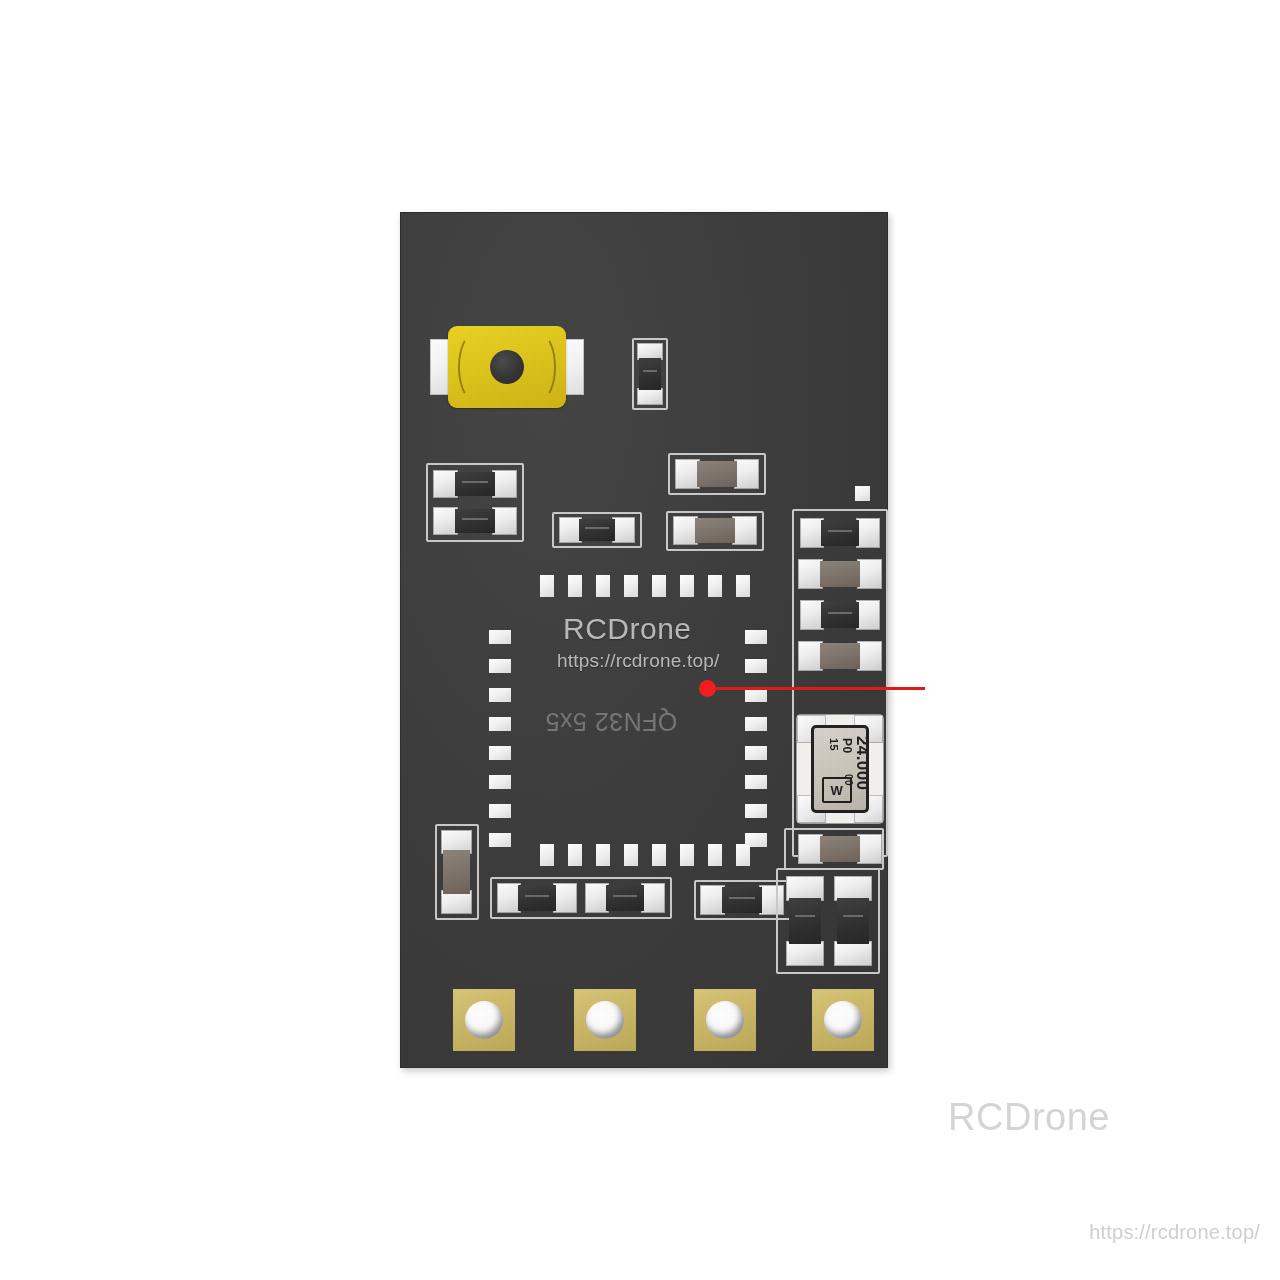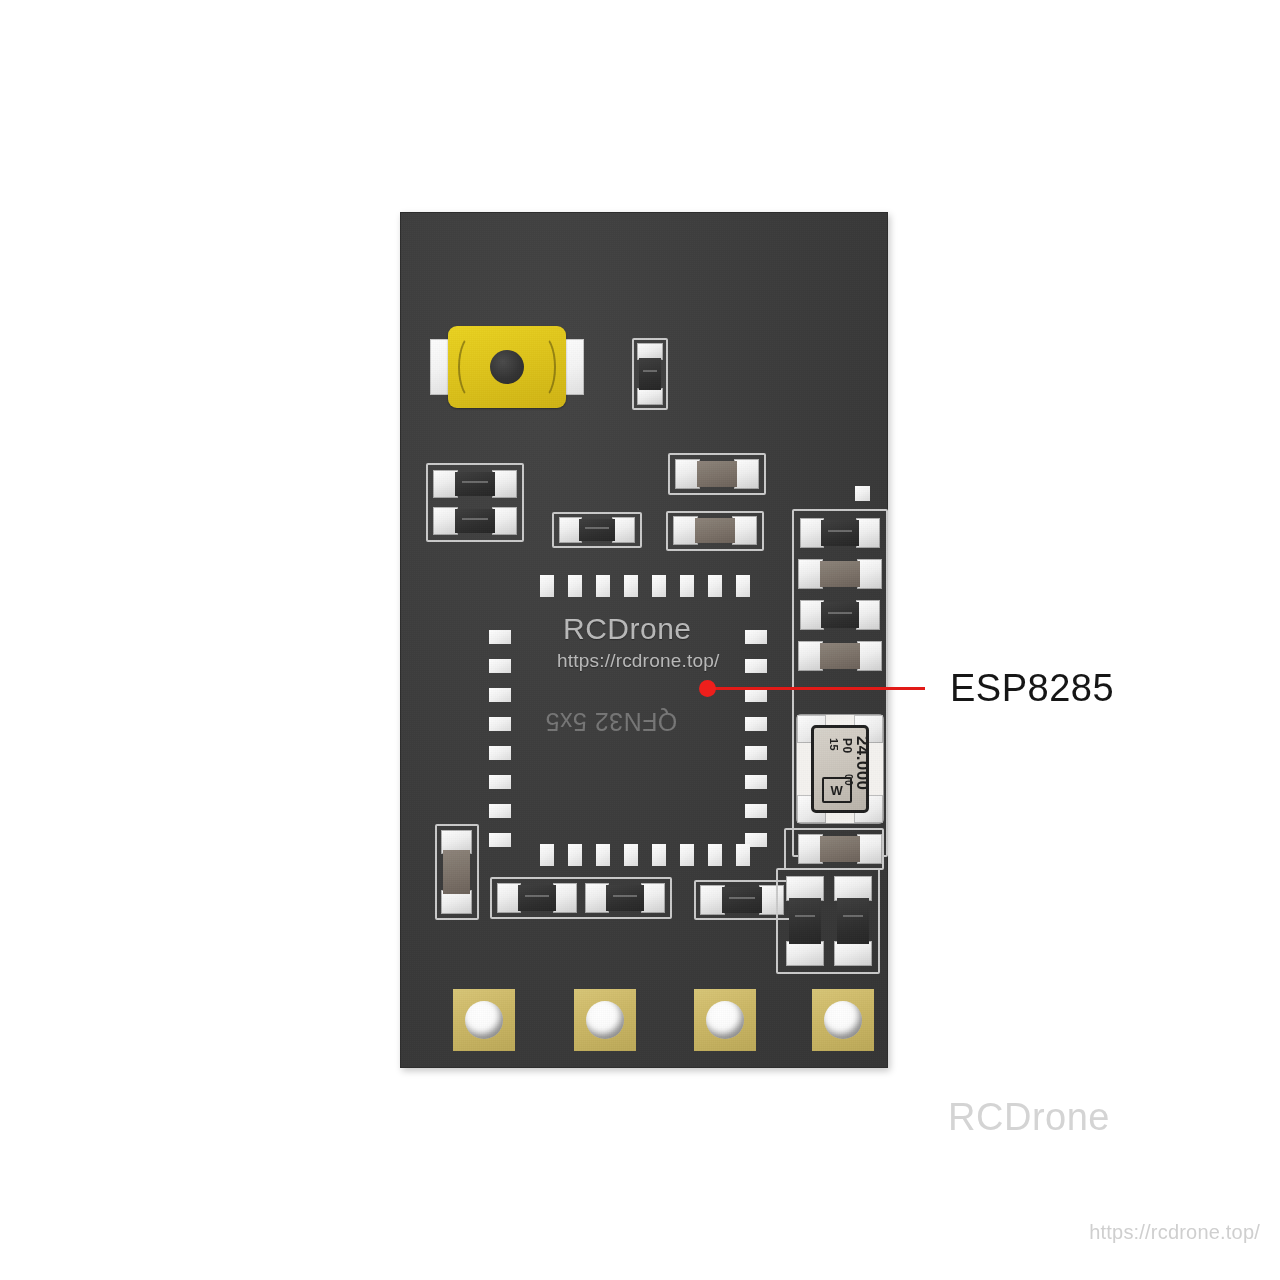--- a/index.html
+++ b/index.html
@@ -441,18 +441,17 @@
     </div>
     <div class="goldpad" style="left:412px; top:777px; width:62px; height:62px;">
       <div class="gold"></div>
       <div class="hole"></div>
     </div>
 
   </div>
 
   <div class="callout-line" style="left:706px; top:687px; width:219px;"></div>
   <div class="callout-dot" style="left:699px; top:680px;"></div>
-  <div class="callout-label" style="left:950px; top:667px;">ESP8285</div>
 
   <div class="wm-brand">RCDrone</div>
   <div class="wm-url">https://rcdrone.top/</div>
 
 </div>
 
 </body></html>

